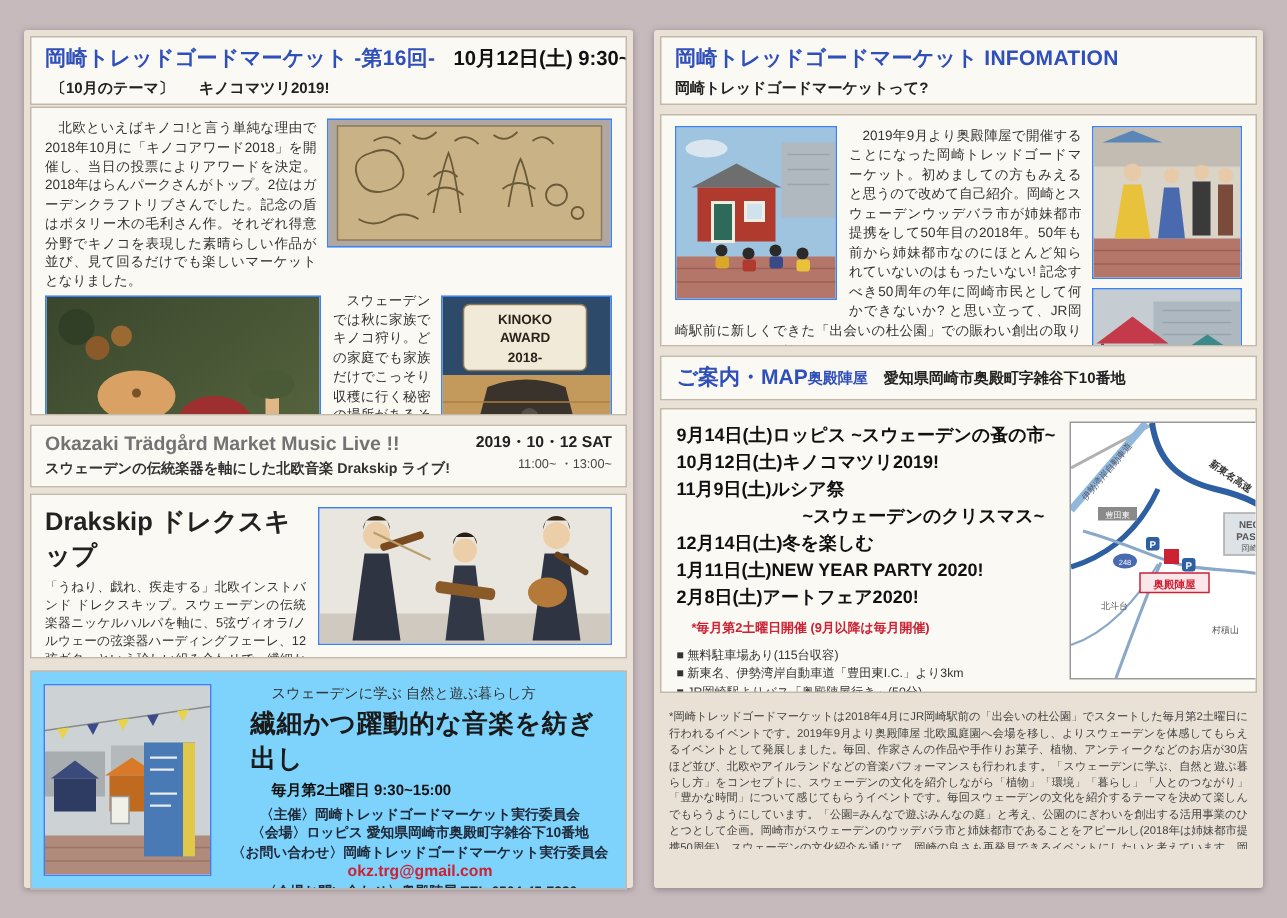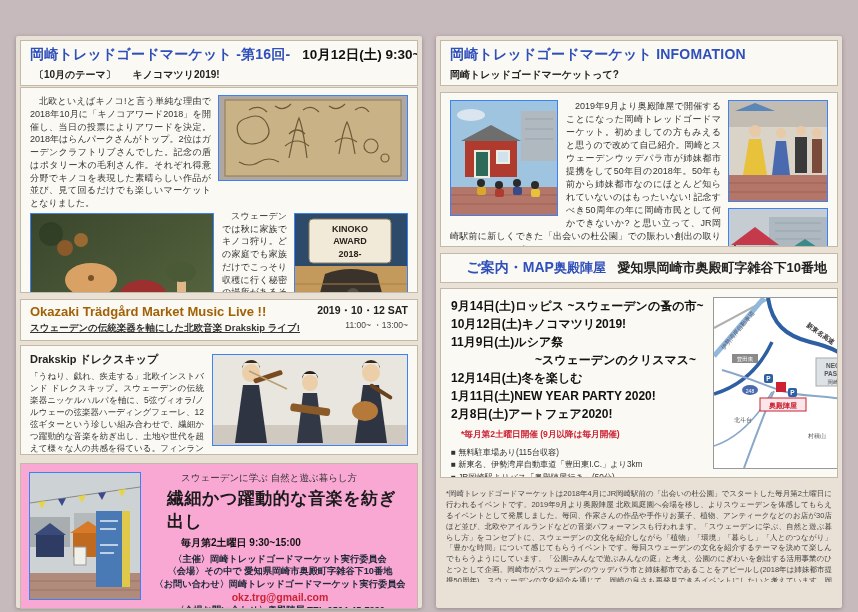--- a/index.html
+++ b/index.html
@@ -2,21 +2,21 @@
 <html><head>
 <meta charset="utf-8">
 <style>
   * { margin:0; padding:0; box-sizing:border-box; }
   html,body { width:858px; height:612px; }
   body {
     background:#c7babd;
     font-family:"Liberation Sans","DejaVu Sans",sans-serif;
     color:#222; overflow:hidden;
   }
-  .spread { display:flex; gap:14px; padding:36px 16px; height:612px; }
+  .spread { display:flex; gap:14px; padding:20px 16px; height:612px; }
   .page {
     width:406px; height:572px; background:#e9e1d6; border-radius:2px;
     box-shadow:0 1px 4px rgba(60,40,50,.35); padding:4px; position:relative;
   }
   .box { background:#fbf9f3; border:1px solid #c3b9a9; overflow:hidden; }
 
   
   .hdr-box { height:46px; padding:5px 9px; }
   .hdr-row1 { display:flex; align-items:baseline; gap:12px; white-space:nowrap; }
   .hdr-title { color:#2f4fba; font-weight:bold; font-size:14px; letter-spacing:.2px; }
@@ -27,34 +27,34 @@
   .article-box { height:206px; margin-top:1px; padding:7px 9px; font-size:9px;
     line-height:1.42; color:#333; text-align:justify; }
   .article-box p { text-indent:1em; }
   .ph { display:block; border:1px solid #3b82f6; background:#ddd; }
   .fl-board { float:right; width:190px; height:86px; margin:0 0 4px 7px; }
   .fl-mush  { float:left;  width:184px; height:142px; margin:3px 8px 2px 0; }
   .fl-award { float:right; width:114px; height:104px; margin:3px 0 2px 7px; }
 
   .music-hdr { height:42px; margin-top:6px; padding:4px 9px; display:flex;
     justify-content:space-between; }
-  .music-title { color:#a16207; font-weight:bold; font-size:13px; }
-  .music-sub { font-size:9.5px; font-weight:bold; color:#333; margin-top:3px;text-decoration:underline; }
+  .music-title { color:#737373; font-weight:bold; font-size:13px; }
+  .music-sub { font-size:9.5px; font-weight:bold; color:#333; margin-top:3px; }
   .music-when { text-align:right; }
   .music-date { font-weight:bold; font-size:10.5px; color:#222; }
   .music-times { font-size:8.5px; color:#444; margin-top:2px; }
 
   .music-box { height:110px; margin-top:4px; padding:6px 9px; display:flex; gap:8px; }
   .music-left { flex:1; }
-  .band-name { font-size:11px; font-weight:bold; margin-bottom:3px; }
+  .band-name { font-size:17px; font-weight:bold; margin-bottom:3px; }
   .band-desc { font-size:8.5px; line-height:1.42; text-align:justify; color:#333; }
   .music-photo { width:196px; height:92px; align-self:center; }
 
   .footer-box { height:146px; margin-top:8px; padding:8px; display:flex; gap:10px;
-    background:#f9a8d4; }
+    background:#7dd3fc; }
   .footer-photo { width:112px; height:128px; }
   .footer-right { flex:1; text-align:center; }
   .tagline { font-size:9.5px; color:#333; text-align:left; padding-left:30px; }
   .footer-title { font-size:17px; font-weight:bold; text-align:left; padding-left:16px;
     margin:2px 0 3px; letter-spacing:.5px; color:#1a1a1a; }
   .footer-sched { font-size:10px; font-weight:bold; text-align:left; padding-left:30px;
     margin-bottom:3px; color:#111; }
   .org-line { font-size:9.2px; font-weight:bold; color:#202a3a; line-height:1.35; }
   .email { color:#cc2233; font-weight:bold; font-size:10.5px; line-height:1.35; }
 
@@ -62,23 +62,23 @@
   .hdr-sub { font-size:10px; font-weight:bold; margin-top:4px; color:#222; }
 
   .info-box { height:155px; margin-top:6px; padding:7px 9px; font-size:9px;
     line-height:1.45; text-align:justify; color:#333; }
   .info-box p { text-indent:1em; }
   .fr-stack { float:right; width:100px; margin:0 0 3px 7px; }
   .stack-photo { width:100px; height:102px; margin-bottom:6px; }
   .fl-hut { float:left; width:108px; height:116px; margin:0 8px 3px 0; }
 
   .guide-hdr { height:30px; margin-top:6px; padding:4px 10px; display:flex;
-    justify-content:flex-end; align-items:center; }
+    justify-content:flex-start; align-items:center; }
   .guide-title { color:#2f4fba; font-size:14px; font-weight:bold; }
-  .guide-venue { font-size:13px; }
+  .guide-venue { font-size:10px; }
   .guide-venue .vname { color:#2f4fba; font-weight:bold; margin-right:8px; }
   .guide-venue .vaddr { color:#222; font-weight:bold; }
 
   .guide-body { height:190px; margin-top:5px; padding:8px 10px 6px; display:flex; gap:10px; }
   .sched-col { flex:1; }
   .sched-line { font-size:12px; font-weight:bold; color:#111; line-height:1.5; white-space:nowrap; }
   .sched-indent { padding-left:84px; }
   .red-notes { margin:5px 0 5px; }
   .red-note { color:#cc2233; font-size:8.6px; font-weight:bold; padding-left:10px; line-height:1.6; white-space:nowrap; }
   .access-line { font-size:8.2px; color:#333; line-height:1.55; white-space:nowrap; }
@@ -241,21 +241,21 @@
               <line x1="70" y1="80" x2="84" y2="80"></line>
             </g>
           <rect x="44" y="74" width="12" height="18" fill="#f0efe8" stroke="#999"></rect>
         </svg>
       </span>
       <div class="footer-right">
         <div class="tagline">スウェーデンに学ぶ 自然と遊ぶ暮らし方</div>
         <div class="footer-title">繊細かつ躍動的な音楽を紡ぎ出し</div>
         <div class="footer-sched">毎月第2土曜日  9:30~15:00</div>
         <div class="org-line">〈主催〉岡崎トレッドゴードマーケット実行委員会</div>
-        <div class="org-line">〈会場〉その中で  愛知県岡崎市奥殿町字雑谷下10番地</div>
+        <div class="org-line">〈会場〉ロッピス  愛知県岡崎市奥殿町字雑谷下10番地</div>
         <div class="org-line">〈お問い合わせ〉岡崎トレッドゴードマーケット実行委員会</div>
         <div class="email">okz.trg@gmail.com</div>
         <div class="org-line">〈会場お問い合わせ〉奥殿陣屋  TEL:0564-45-7230</div>
 
       </div>
     </div>
   </div>
 
   <div class="page">
 

